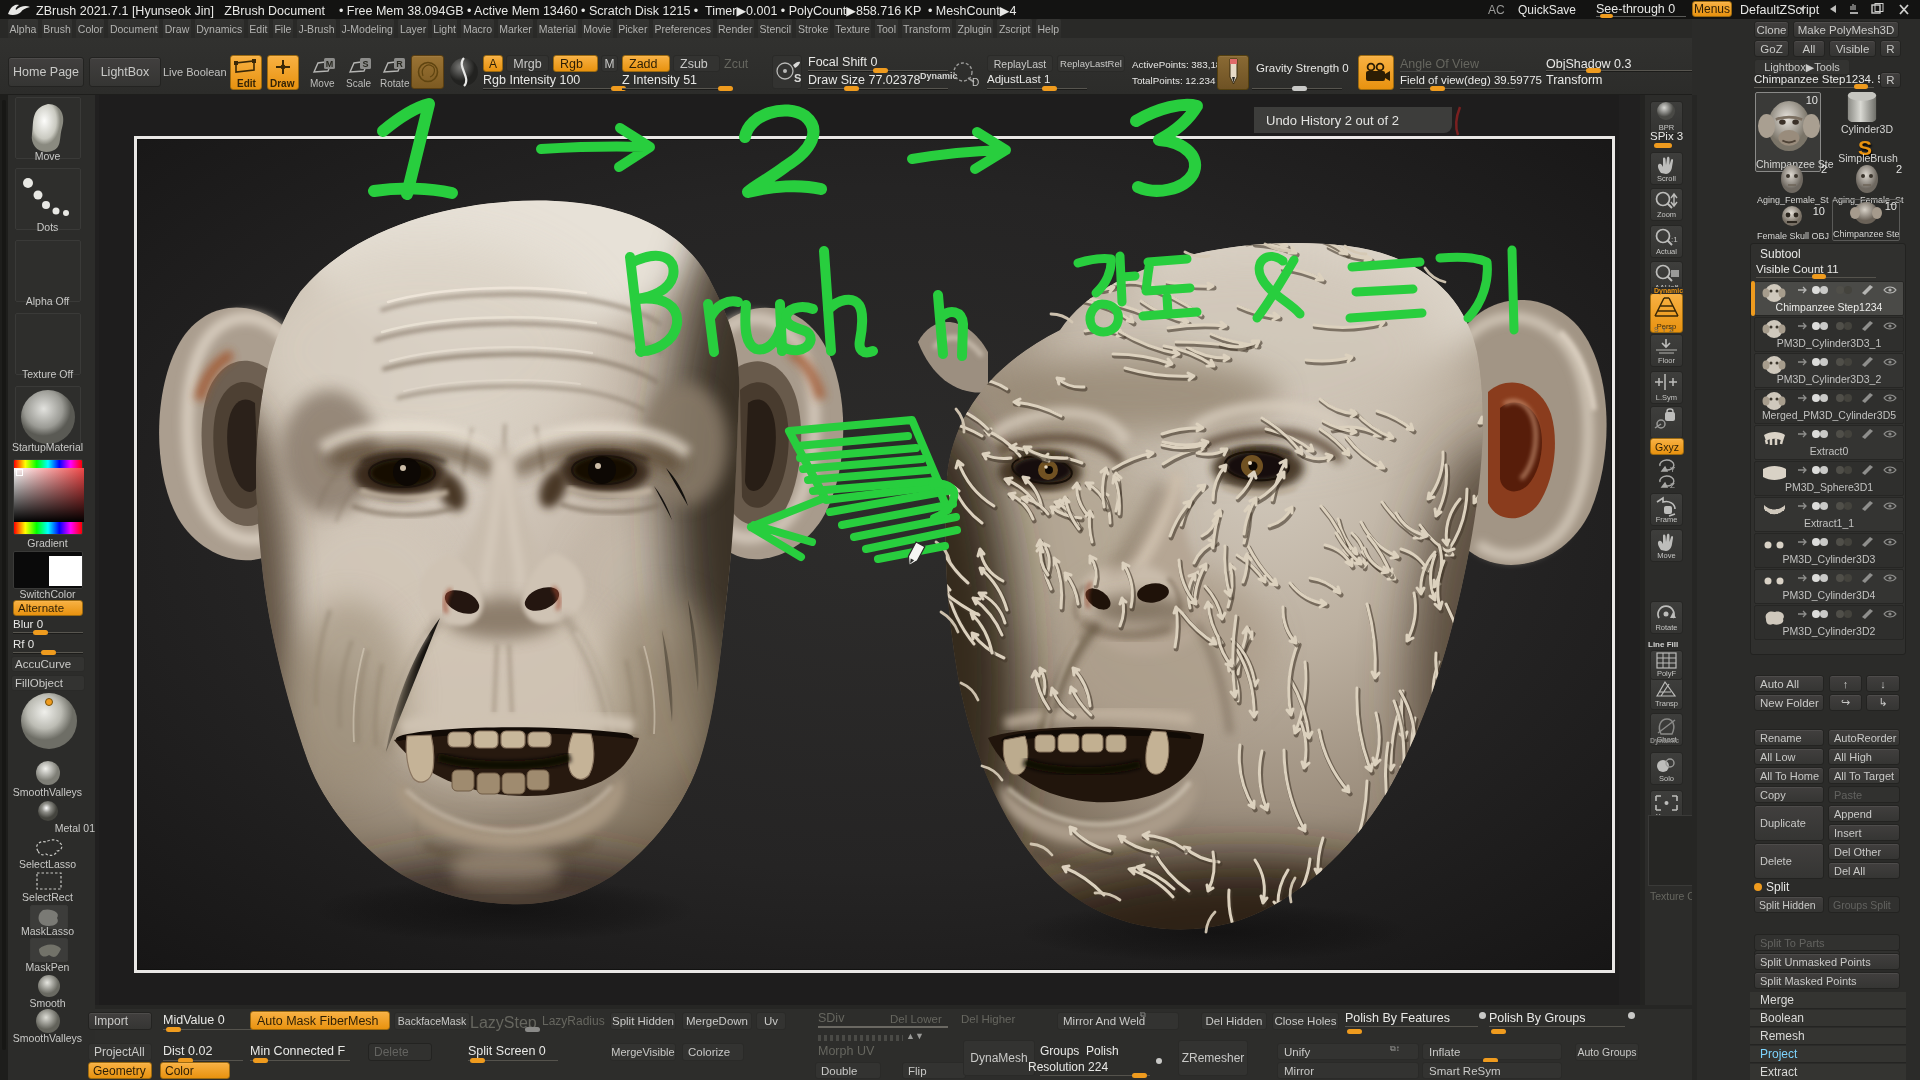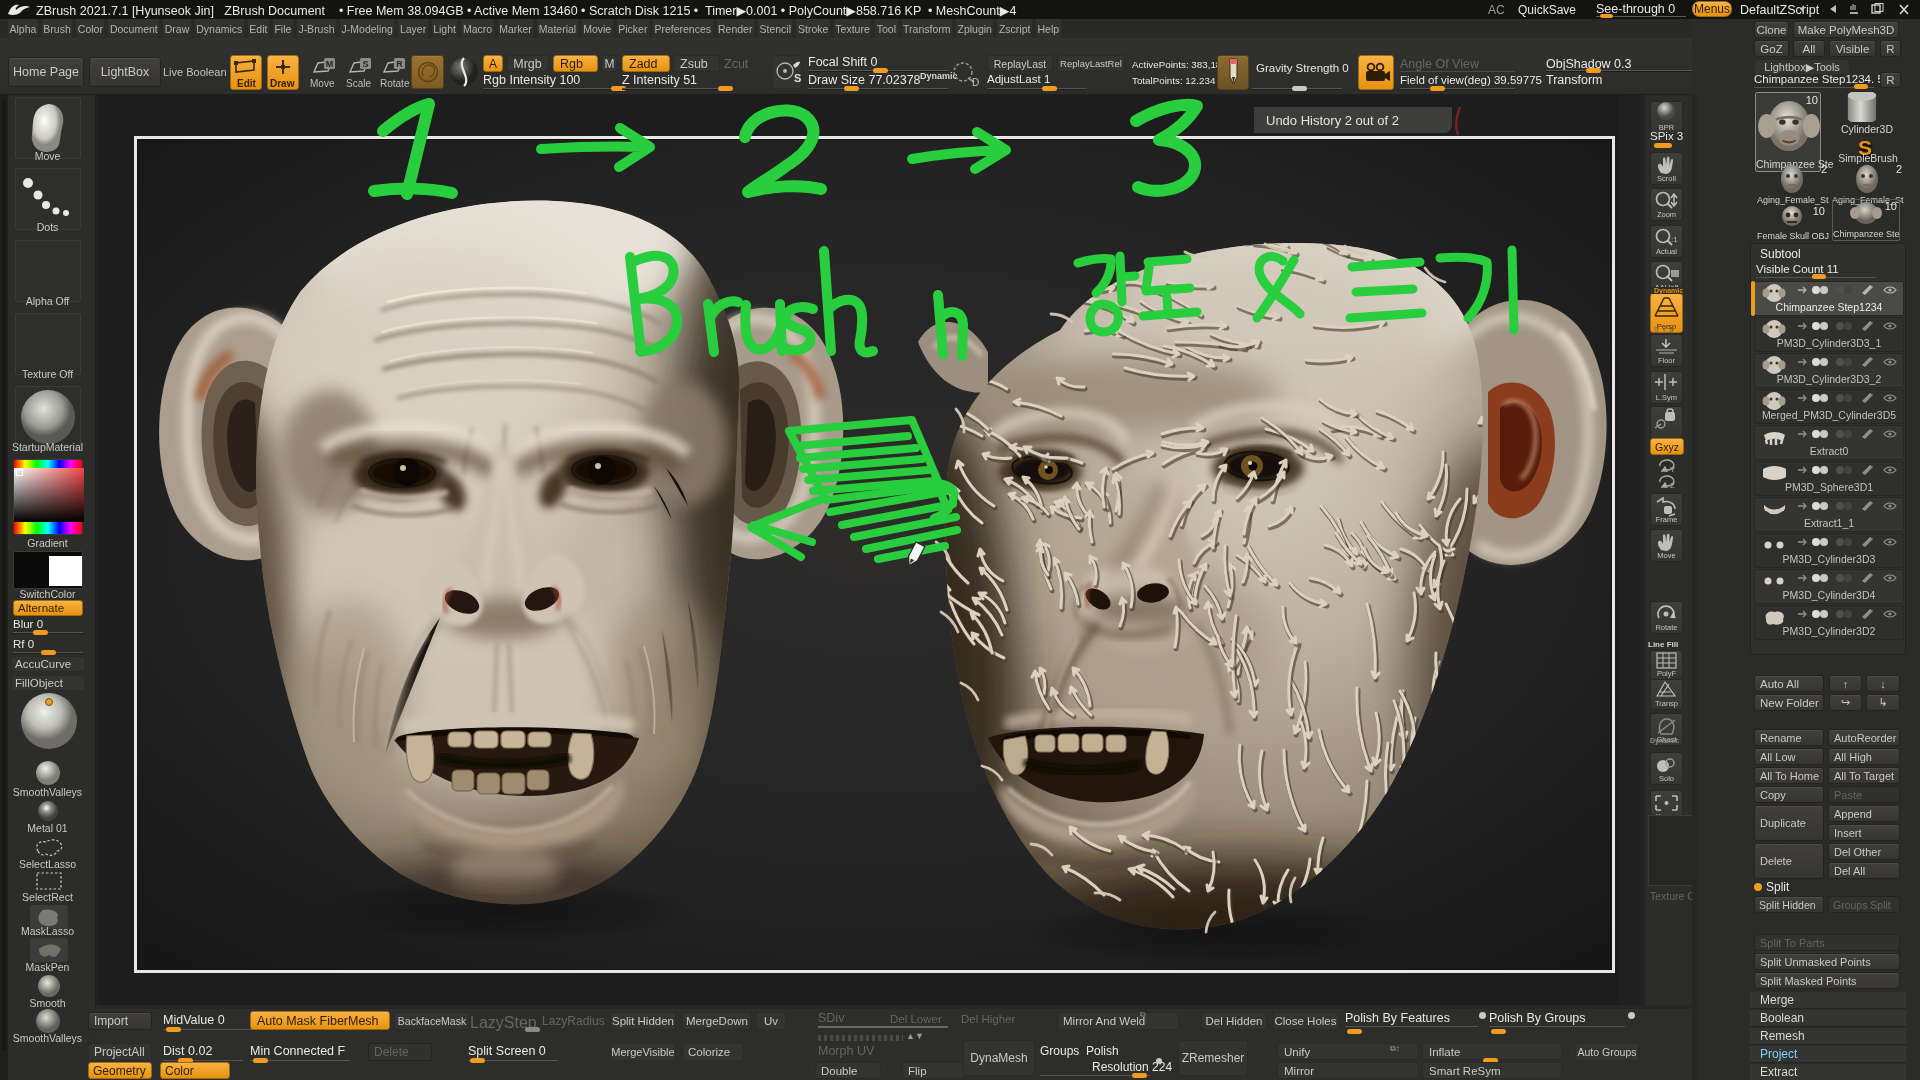--- a/index.html
+++ b/index.html
@@ -23,21 +23,21 @@
 <div class="abs" style="left:0;top:0;width:1920px;height:19px;background:#131312;"></div>
 <svg class="abs" style="left:6px;top:2px" width="26" height="15" viewBox="0 0 26 15">
       <path d="M2 12 C5 4 9 2 13 3 C10 5 9 7 10 8 C14 4 20 3 24 5 C19 6 16 8 15 10 C12 13 6 14 2 12 Z" fill="#e8e8e6"></path>
     </svg>
 <div class="lbl white" style="left:36px;top:3px;font-size:12.5px;">ZBrush 2021.7.1 [Hyunseok Jin]&nbsp;&nbsp;&nbsp;ZBrush Document&nbsp;&nbsp;&nbsp;&nbsp;• Free Mem 38.094GB • Active Mem 13460 • Scratch Disk 1215 •&nbsp; Timer▶0.001 • PolyCount▶858.716 KP &nbsp;• MeshCount▶4</div>
 <div class="lbl" style="left:1488px;top:3px;font-size:12px;color:#9a9a98;">AC</div>
 <div class="lbl white" style="left:1518px;top:3px;font-size:12px;">QuickSave</div>
 <div class="lbl white" style="left:1596px;top:2px;font-size:12.5px;">See-through 0</div>
 <div class="abs" style="left:1596px;top:16px;width:90px;height:1px;background:#5a5a58;"></div>
 <div class="handle" style="left:1600px;top:14px;background:#ef9b1e;width:13px;height:4px;"></div>
-<div class="btn orange" style="left:1692px;top:1px;width:40px;height:16px;font-size:12px;border-radius:7px;">Menus</div>
+<div class="btn orange" style="left:1692px;top:1px;width:40px;height:16px;font-size:12px;">Menus</div>
 <div class="lbl white" style="left:1740px;top:3px;font-size:12.5px;">DefaultZScript</div>
 <svg class="abs" style="left:1848px;top:3px" width="66" height="13" viewBox="0 0 66 13">
       <path d="M2 10 L10 10" stroke="#cfcfcd" stroke-width="1.6"></path>
       <path d="M3 3 L3 7 M5 1 L5 7 M7 2 L7 7" stroke="#cfcfcd" stroke-width="1"></path>
       <rect x="24" y="2" width="8" height="8" fill="none" stroke="#cfcfcd" stroke-width="1.4"></rect>
       <rect x="27" y="0.5" width="8" height="8" fill="none" stroke="#cfcfcd" stroke-width="1"></rect>
       <path d="M52 2 L60 11 M60 2 L52 11" stroke="#cfcfcd" stroke-width="1.8"></path>
     </svg>
 <svg class="abs" style="left:1798px;top:3px" width="46" height="13" viewBox="0 0 46 13">
       <path d="M2 6 L6 2 L6 10 Z M8 3 L8 9 M11 4 L11 9 M14 4 L14 9" fill="#bfbfbd" stroke="none"></path>
@@ -260,21 +260,21 @@
       <defs>
         <radialGradient id="mt" cx="42%" cy="35%">
           <stop offset="0%" stop-color="#ffffff"></stop>
           <stop offset="45%" stop-color="#8e8e88"></stop>
           <stop offset="100%" stop-color="#44443e"></stop>
         </radialGradient>
       </defs>
       <circle cx="16" cy="11" r="10" fill="url(#mt)"></circle>
     </svg>
 <div class="lbl" style="left:0px;top:822px;font-size:10.5px;color:#c9c9c7;">
-      <div style="width:95px;text-align:center;">Metal 01</div>
+      <div style="width:95px;text-align:right;">Metal 01</div>
     </div>
 <svg class="abs" style="left:32px;top:837px" width="34" height="22" viewBox="0 0 34 22">
       <path d="M6 14 C2 8 8 3 14 5 C18 2 26 2 28 6 C32 9 29 14 25 14 C24 18 18 20 14 17 C10 19 7 17 6 14 Z" fill="none" stroke="#c9c9c5" stroke-width="1.2" stroke-dasharray="2.5 2"></path>
     </svg>
 <div class="lbl" style="left:0px;top:858px;font-size:10.5px;color:#c9c9c7;">
       <div style="width:95px;text-align:center;">SelectLasso</div>
     </div>
 <svg class="abs" style="left:34px;top:871px" width="30" height="20" viewBox="0 0 30 20">
       <rect x="3" y="2" width="24" height="16" fill="none" stroke="#c9c9c5" stroke-width="1.2" stroke-dasharray="2.5 2"></rect>
     </svg>
@@ -1480,21 +1480,21 @@
 <div class="lbl white" style="left:468px;top:1044px;font-size:12.5px;">Split Screen 0</div>
 <div class="abs" style="left:468px;top:1060px;width:90px;height:1px;background:#55534d;"></div>
 <div class="handle" style="left:470px;top:1058px;background:#ef9b1e;"></div>
 <div class="btn flat" style="left:610px;top:1043px;width:66px;height:18px;font-size:11px;">MergeVisible</div>
 <div class="btn flat" style="left:682px;top:1043px;width:62px;height:18px;font-size:11.5px;justify-content:flex-start;padding-left:5px;">Colorize</div>
 <div class="lbl dim" style="left:818px;top:1044px;font-size:12.5px;">Morph UV</div>
 <div class="btn flat" style="left:815px;top:1062px;width:66px;height:17px;font-size:11.5px;justify-content:flex-start;padding-left:5px;">Double</div>
 <div class="btn flat" style="left:902px;top:1062px;width:64px;height:17px;font-size:11.5px;justify-content:flex-start;padding-left:5px;">Flip</div>
 <div class="btn flat" style="left:963px;top:1040px;width:72px;height:36px;font-size:12px;">DynaMesh</div>
 <div class="lbl white" style="left:1040px;top:1044px;font-size:12px;">Groups&nbsp;&nbsp;Polish</div>
-<div class="lbl white" style="left:1092px;top:1060px;font-size:12px;">Resolution 224</div>
+<div class="lbl white" style="left:1028px;top:1060px;font-size:12px;">Resolution 224</div>
 <div class="abs" style="left:1040px;top:1075px;width:110px;height:1px;background:#55534d;"></div>
 <div class="handle" style="left:1132px;top:1073px;background:#ef9b1e;"></div>
 <div class="abs" style="left:1156px;top:1058px;width:6px;height:6px;border-radius:3px;background:#c9c9c7;"></div>
 <div class="btn flat" style="left:1178px;top:1040px;width:70px;height:36px;font-size:12px;">ZRemesher</div>
 <div class="btn flat" style="left:1277px;top:1043px;width:142px;height:17px;font-size:11.5px;justify-content:flex-start;padding-left:6px;">Unify</div>
 <div class="lbl" style="left:1390px;top:1044px;font-size:8px;color:#9a9a98;">⧉↕</div>
 <div class="btn flat" style="left:1277px;top:1062px;width:142px;height:17px;font-size:11.5px;justify-content:flex-start;padding-left:6px;">Mirror</div>
 <div class="btn flat" style="left:1422px;top:1043px;width:140px;height:17px;font-size:11.5px;justify-content:flex-start;padding-left:6px;">Inflate</div>
 <div class="handle" style="left:1483px;top:1058px;background:#ef9b1e;"></div>
 <div class="btn flat" style="left:1422px;top:1062px;width:140px;height:17px;font-size:11.5px;justify-content:flex-start;padding-left:6px;">Smart ReSym</div>

